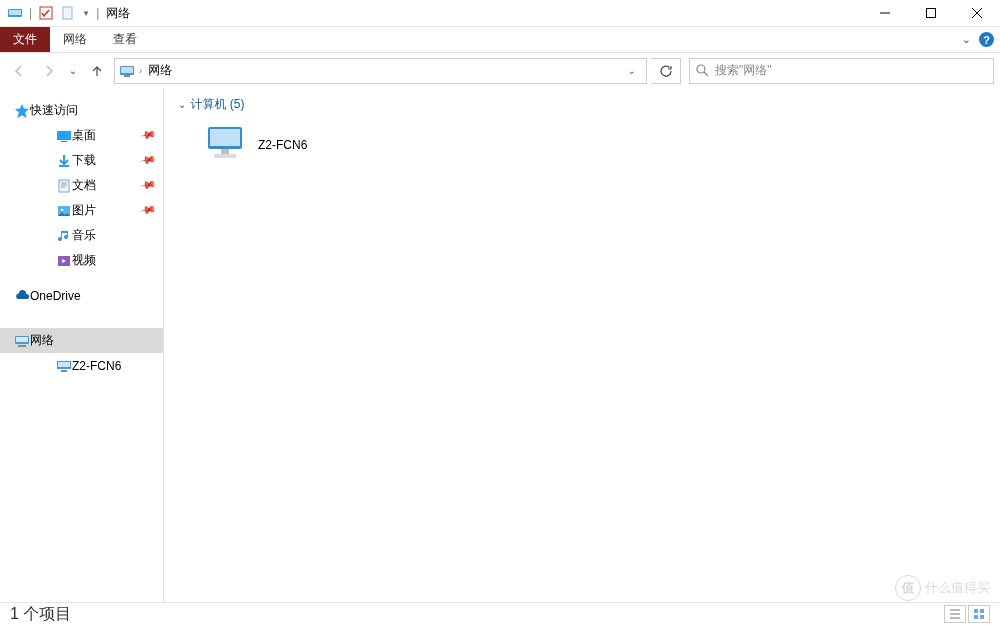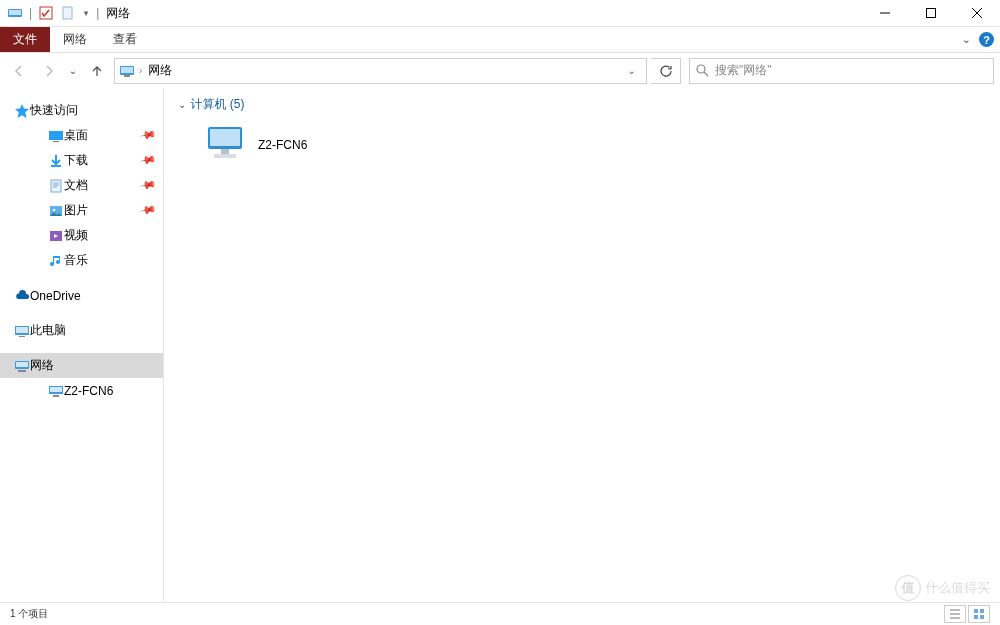--- a/index.html
+++ b/index.html
@@ -32,36 +32,36 @@
   .addr-drop { margin-left: auto; color: #666; padding: 0 6px; }
   .refresh { width: 30px; height: 26px; border: 1px solid #cfcfcf; border-left: none; display: flex; align-items: center; justify-content: center; color: #444; }
   .search { width: 305px; height: 26px; border: 1px solid #cfcfcf; display: flex; align-items: center; padding: 0 6px; gap: 6px; color: #888; margin-left: 4px; }
   .search svg path { fill: #888; }
 
   
   .body { display: flex; height: calc(625px - 27px - 26px - 35px - 23px); }
   .sidebar { width: 164px; border-right: 1px solid #e5e5e5; padding-top: 10px; overflow: hidden; }
   .tree-item { display: flex; align-items: center; height: 25px; padding-left: 22px; cursor: default; position: relative; }
   .tree-item.root { padding-left: 14px; font-size: 12px; }
-  .tree-item.child { padding-left: 48px; font-size: 12px; }
+  .tree-item.child { padding-left: 32px; font-size: 12px; margin-left: 24px; }
   .tree-item.selected { background: #d9d9d9; }
   .tree-item .pin { position: absolute; right: 8px; color: #7a7a7a; font-size: 11px; transform: rotate(35deg); }
   .tree-spacer { height: 10px; }
   .ico { width: 16px; height: 16px; display: inline-flex; align-items: center; justify-content: center; }
 
   
   .content { flex: 1; padding: 8px 14px; }
   .group-header { display: flex; align-items: center; gap: 4px; color: #135a9e; font-size: 12px; margin-bottom: 8px; }
   .group-header .chev { font-size: 10px; color: #555; }
   .items-grid { display: flex; flex-wrap: wrap; gap: 16px; padding-left: 24px; }
   .computer-item { display: flex; align-items: center; gap: 10px; width: 220px; height: 48px; padding: 2px; }
   .computer-item .label { font-size: 12px; }
 
   
-  .statusbar { position: absolute; bottom: 0; left: 0; right: 0; height: 23px; border-top: 1px solid #e5e5e5; display: flex; align-items: center; padding: 0 10px; font-size: 10px; color: #333; }
+  .statusbar { position: absolute; bottom: 0; left: 0; right: 0; height: 23px; border-top: 1px solid #e5e5e5; display: flex; align-items: center; padding: 0 10px; font-size: 16px; color: #333; }
   .status-right { margin-left: auto; display: flex; gap: 2px; }
   .view-toggle { width: 22px; height: 18px; border: 1px solid #ccc; display: flex; align-items: center; justify-content: center; font-size: 10px; color: #666; }
 
   
   .watermark { position: absolute; right: 10px; bottom: 24px; opacity: 0.15; font-size: 13px; color: #000; display: flex; align-items: center; gap: 4px; pointer-events: none; }
   .watermark .zhi { width: 26px; height: 26px; border-radius: 50%; border: 1px solid #000; display: flex; align-items: center; justify-content: center; font-weight: bold; }
 
   
   .fld-blue { fill: #2a9df4; }
   .fld-yellow { fill: #fbd168; }
@@ -222,58 +222,48 @@
             <circle cx="6" cy="7" r="1.3" fill="#fff"></circle>
             <path d="M2 13l4-4 3 3 2-2 3 3" fill="#2a7ab0"></path>
           </svg>
         </span>
       <span>图片</span>
       <span class="pin">📌</span>
     </div>
     <div class="tree-item child">
       <span class="ico">
           <svg width="16" height="16" viewBox="0 0 16 16">
+            <path d="M6 3v8a2 2 0 1 1-1-1.7V3h7v6a2 2 0 1 1-1-1.7V5H6" fill="#2a9df4"></path>
+          </svg>
+        </span>
+      <span>音乐</span>
+    </div>
+    <div class="tree-item child">
+      <span class="ico">
+          <svg width="16" height="16" viewBox="0 0 16 16">
             <rect x="2" y="3" width="12" height="10" fill="#8e5bc0"></rect>
             <path d="M6 6v4l4-2z" fill="#fff"></path>
           </svg>
         </span>
       <span>视频</span>
     </div>
-    <div class="tree-item child">
-      <span class="ico">
-          <svg width="16" height="16" viewBox="0 0 16 16">
-            <path d="M6 3v8a2 2 0 1 1-1-1.7V3h7v6a2 2 0 1 1-1-1.7V5H6" fill="#2a9df4"></path>
-          </svg>
-        </span>
-      <span>音乐</span>
-    </div>
 
     <div class="tree-spacer"></div>
 
     <div class="tree-item root">
       <span class="ico">
           <svg width="16" height="16" viewBox="0 0 16 16">
             <path d="M4 11a3 3 0 0 1 1-5.8A3.5 3.5 0 0 1 12 6a2.5 2.5 0 0 1 1 5H4z" fill="#0a64a7"></path>
           </svg>
         </span>
       <span>OneDrive</span>
     </div>
 
     <div class="tree-spacer"></div>
 
-    <div class="tree-item root">
-      <span class="ico">
-          <svg width="16" height="16" viewBox="0 0 16 16">
-            <rect x="1" y="3" width="14" height="9" fill="#3f9ae0"></rect>
-            <rect x="2" y="4" width="12" height="6" fill="#cfe7f7"></rect>
-            <rect x="5" y="13" width="6" height="1" fill="#888"></rect>
-          </svg>
-        </span>
-      <span>此电脑</span>
-    </div>
 
     <div class="tree-spacer"></div>
 
     <div class="tree-item root selected">
       <span class="ico">
           <svg width="16" height="16" viewBox="0 0 16 16">
             <rect x="1" y="3" width="14" height="8" rx="1" fill="#3f9ae0"></rect>
             <rect x="2" y="4" width="12" height="5" fill="#cfe7f7"></rect>
             <rect x="4" y="12" width="8" height="2" fill="#888"></rect>
           </svg>

